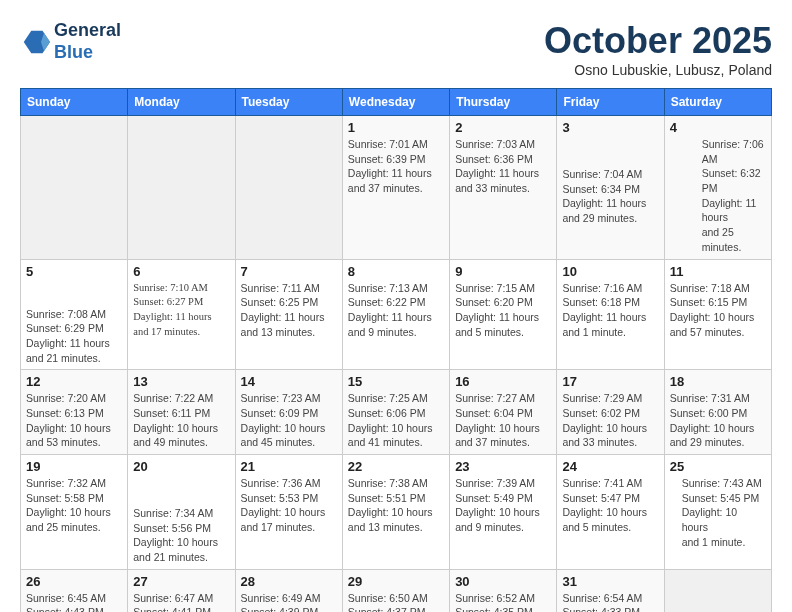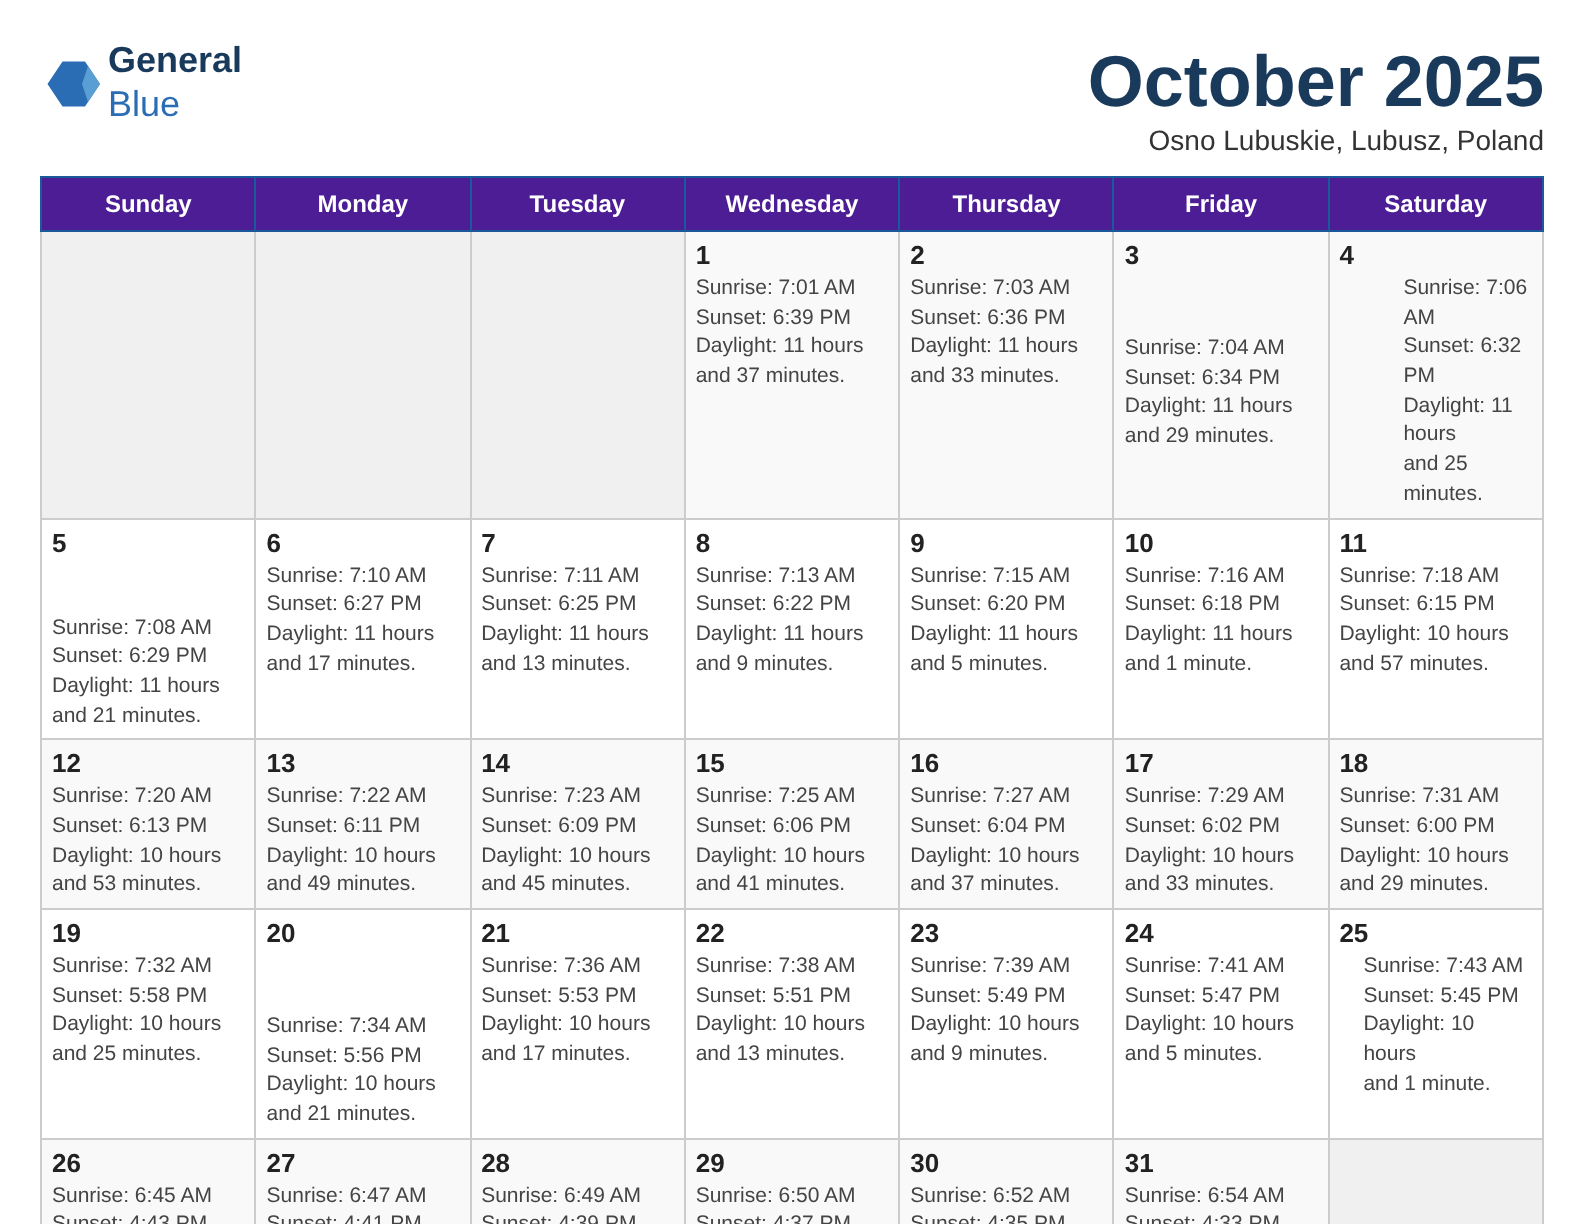--- a/index.html
+++ b/index.html
@@ -36,23 +36,23 @@
     .subtitle {
       font-size: 14px;
       color: #333;
     }
     table {
       width: 100%;
       border-collapse: collapse;
       font-size: 11px;
     }
     thead tr th {
-      background-color: #4c1d95;
+      background-color: #3b82f6;
       color: #fff;
-      text-align: center;
+      text-align: left;
       padding: 6px 6px;
       font-size: 12px;
       font-weight: bold;
       border: 1px solid #1a5a9a;
     }
     tbody tr td {
       vertical-align: top;
       border: 1px solid #ccc;
       padding: 4px 5px;
       width: 106px;
@@ -79,21 +79,21 @@
 <body>
 
 <div class="header">
   <div class="logo">
     <svg class="logo-icon" viewBox="0 0 40 40">
       <polygon points="30,5 40,20 30,35 15,35 5,20 15,5" fill="#2a6db5"></polygon>
       <polygon points="32,8 40,20 32,32 28,20" fill="#5a9fd4"></polygon>
     </svg>
     <div>
       <div style="font-size:18px;font-weight:bold;color:#1a3a5c;line-height:1.2;">General</div>
-      <div style="font-size:18px;font-weight:normal;color:#2a6db5;line-height:1.2;">Blue</div>
+      <div style="font-size:18px;font-weight:bold;color:#2a6db5;line-height:1.2;">Blue</div>
     </div>
   </div>
   <div class="title-block">
     <div class="month-title">October 2025</div>
     <div class="subtitle">Osno Lubuskie, Lubusz, Poland</div>
   </div>
 </div>
 
 <table>
   <thead>
@@ -144,21 +144,21 @@
       <tr>
         <td>
           <span class="day-num">5</span>
           <div class="day-info" style="white-space: pre-line; margin-top: 28px;">Sunrise: 7:08 AM
 Sunset: 6:29 PM
 Daylight: 11 hours
 and 21 minutes.</div>
         </td>
         <td>
           <span class="day-num">6</span>
-          <div class="day-info" style="white-space: pre-line;">Sunrise: 7:10 AM
+          <div class="day-info" style="white-space: pre-line; font-family: Liberation Serif, serif;">Sunrise: 7:10 AM
 Sunset: 6:27 PM
 Daylight: 11 hours
 and 17 minutes.</div>
         </td>
         <td>
           <span class="day-num">7</span>
           <div class="day-info" style="white-space: pre-line;">Sunrise: 7:11 AM
 Sunset: 6:25 PM
 Daylight: 11 hours
 and 13 minutes.</div>

